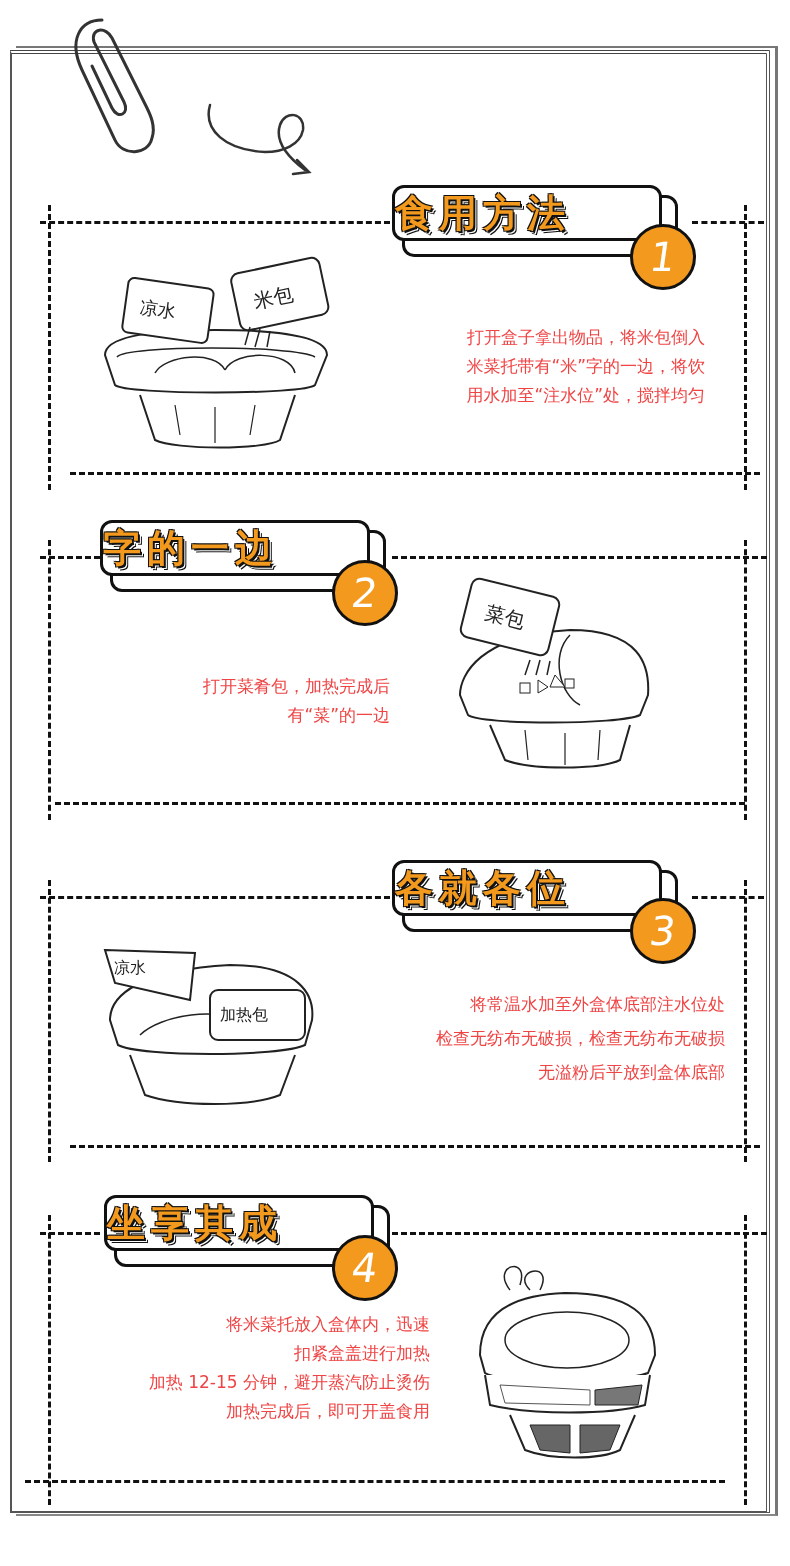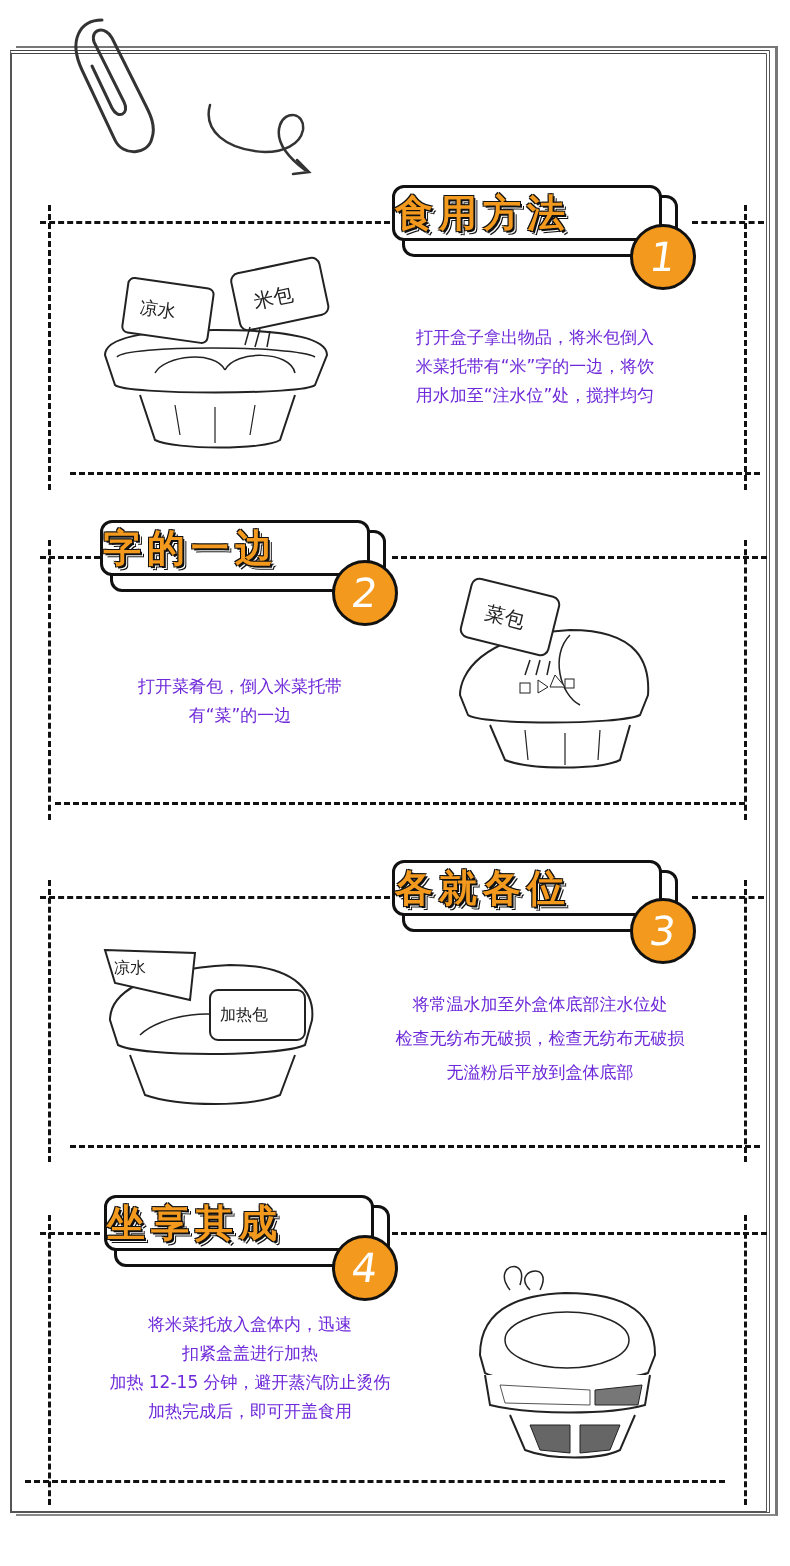--- a/index.html
+++ b/index.html
@@ -27,22 +27,22 @@
                 display:flex; align-items:center; justify-content:flex-start; box-sizing:border-box; }
   .card-title { font-family:"DejaVu Sans",sans-serif; font-weight:bold; font-size:38px;
                 color:#f39a1e; letter-spacing:6px;
                 text-shadow: 2px 2px 0 #111, -1px -1px 0 #111, 1px -1px 0 #111, -1px 1px 0 #111, 3px 3px 0 #fff, 4px 4px 0 #111; }
   .badge { position:absolute; width:66px; height:66px; border-radius:50%;
            background:#f39a1e; border:3px solid #111; box-sizing:border-box;
            display:flex; align-items:center; justify-content:center; }
   .badge span { font-family:"DejaVu Sans",sans-serif; color:#fff; font-size:40px; font-weight:normal;
                 transform:skewX(-8deg); }
 
-  .desc { position:absolute; color:#6d28d9; font-family:"DejaVu Sans","Liberation Sans",sans-serif;
-          font-size:17px; line-height:29px; text-align:center; }
+  .desc { position:absolute; color:#ef4444; font-family:"DejaVu Sans","Liberation Sans",sans-serif;
+          font-size:17px; line-height:29px; text-align:right; }
   .desc div { white-space:nowrap; }
 
   svg.illus { position:absolute; overflow:visible; }
 </style>
 </head>
 <body>
 
 <div class="paper-back"></div>
 <div class="paper"></div>
 
@@ -104,21 +104,21 @@
     <div class="card-shadow"></div>
     <div class="card-front">
         <span class="card-title">字的一边</span>
       </div>
   </div>
   <div class="badge" style="left:332px;top:560px">
     <span>2</span>
   </div>
 
   <div class="desc" style="left:90px;top:672px;width:300px">
-    <div>打开菜肴包，倒入米菜托带</div>
+    <div>打开菜肴包，加热完成后</div>
     <div>有“菜”的一边</div>
   </div>
 
   <svg class="illus" style="left:450px;top:575px" width="200" height="200" viewBox="0 0 200 200">
     <path d="M10 120 C10 100 30 60 120 55 C190 55 200 90 198 120 L190 140 C170 150 30 150 18 140 Z" fill="#fff" stroke="#222" stroke-width="2"></path>
     <path d="M120 60 C100 80 110 120 130 130" fill="none" stroke="#222" stroke-width="1.5"></path>
     <path d="M40 150 L55 185 C80 195 150 195 170 185 L180 150" fill="#fff" stroke="#222" stroke-width="2"></path>
     <path d="M75 155 L78 185 M115 158 L115 190 M150 155 L148 185" stroke="#222" stroke-width="1.2"></path>
     <rect x="15" y="12" width="90" height="60" rx="8" transform="rotate(14 60 42)" fill="#fff" stroke="#222" stroke-width="2"></rect>
     <text x="35" y="50" font-size="20" fill="#222" transform="rotate(14 60 42)">菜包</text>

